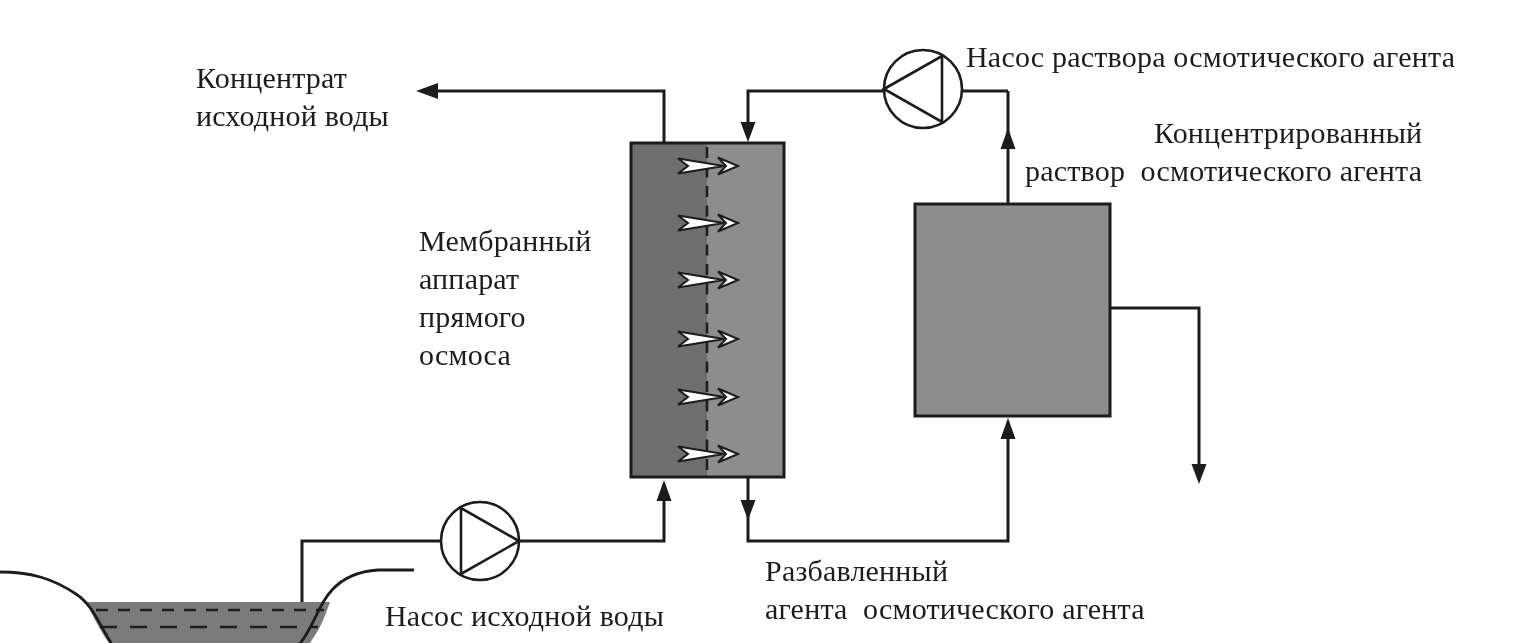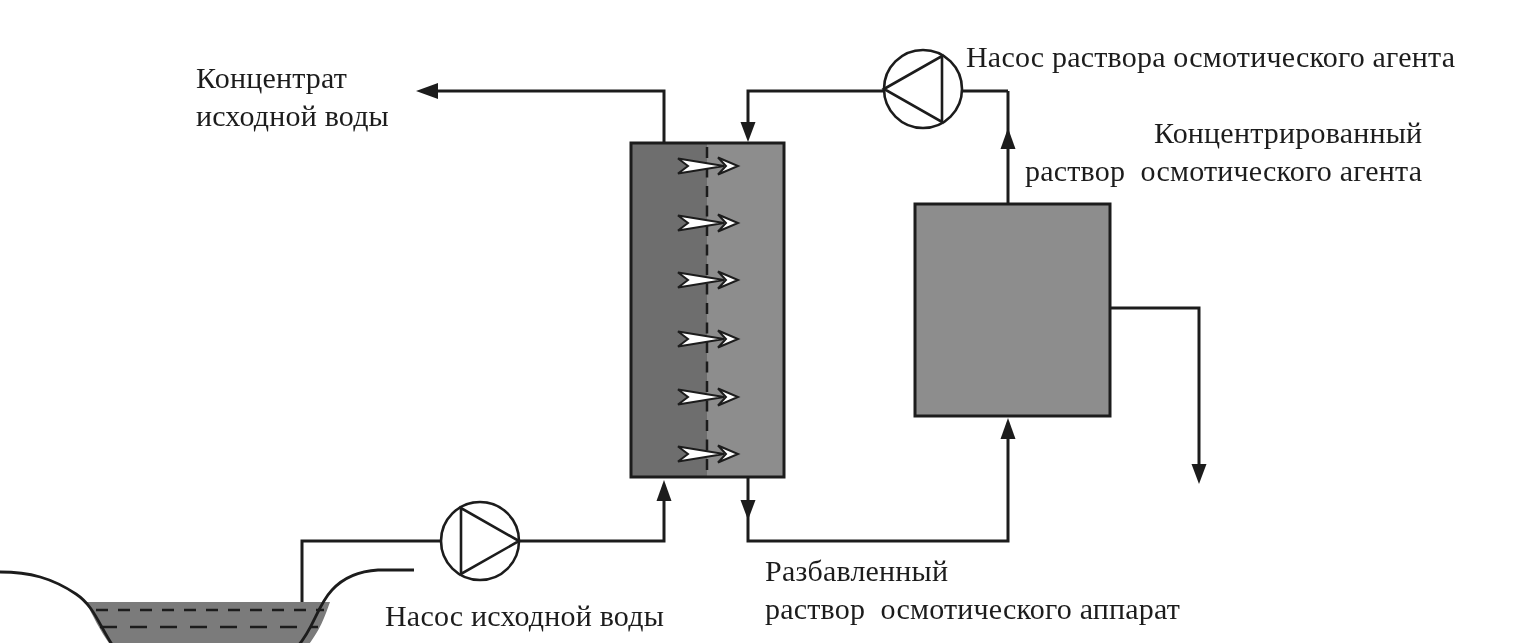--- a/index.html
+++ b/index.html
@@ -128,22 +128,26 @@
   </svg>
 
   <div class="label" style="left:966px;top:2px;">Насос раствора осмотического агента</div>
 
   <div class="label" style="left:196px;top:23px;">Концентрат
 исходной воды</div>
 
   <div class="label" style="left:1025px;top:78px;text-align:right;">Концентрированный
 раствор  осмотического агента</div>
 
+  <div class="label" style="left:419px;top:186px;">Мембранный
+аппарат
+прямого
+осмоса</div>
 
 
 
   <div class="label" style="left:765px;top:516px;">Разбавленный
-раствор  осмотического аппарат</div>
+агента  осмотического агента</div>
 
 
   <div class="label" style="left:385px;top:561px;">Насос исходной воды</div>
 
 </div>
 
 </body></html>

